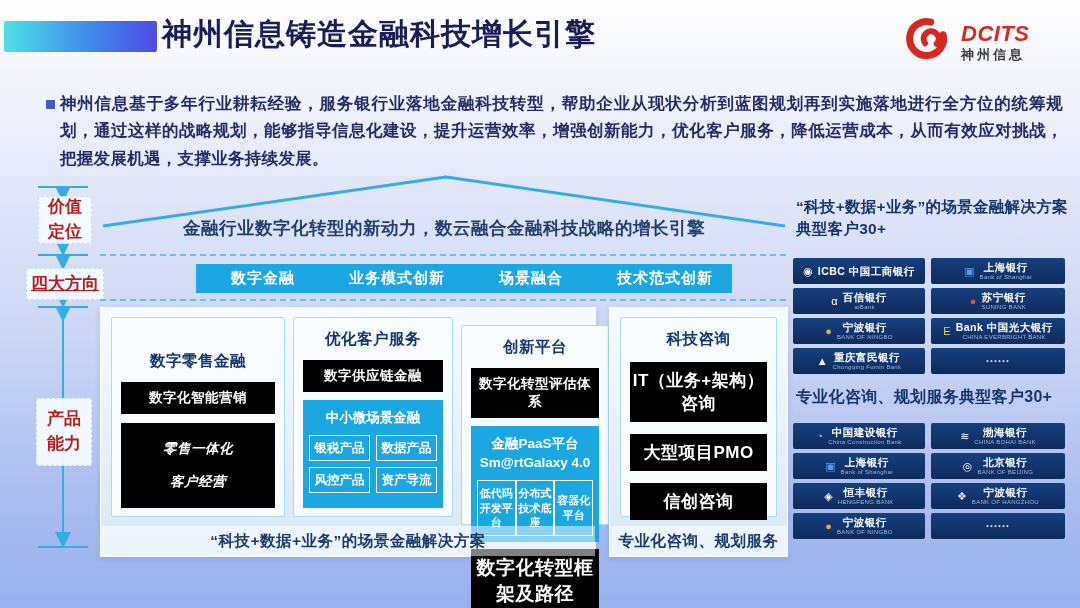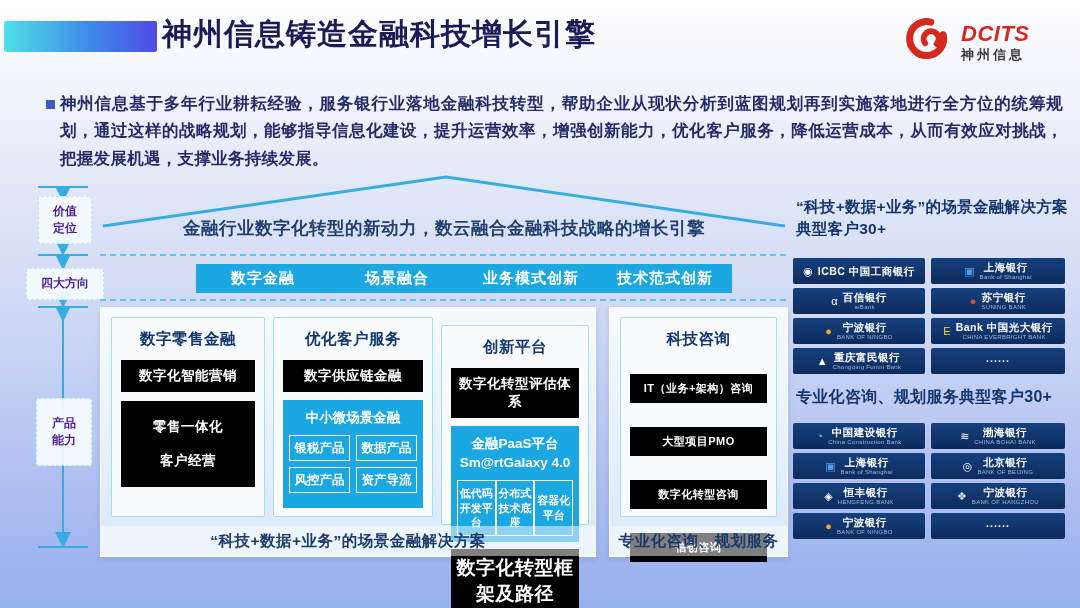--- a/index.html
+++ b/index.html
@@ -19,24 +19,24 @@
   .logo-sub{color:#3a3a3a;font-size:13px;font-weight:700;letter-spacing:3px;margin-top:3px;}
   
   .intro-bullet{position:absolute;left:46px;top:100px;width:9px;height:9px;background:#3d5bc0;}
   .intro{position:absolute;left:60px;top:90px;width:1003px;font-size:16.5px;line-height:1.66;
     color:#242b66;text-align:justify;letter-spacing:.3px;font-weight:600;}
   
   .rail-svg{position:absolute;left:28px;top:180px;}
   .rail-svg line.tick{stroke:#35ade2;stroke-width:2;}
   .rail-svg line.arrow{stroke:#35ade2;stroke-width:2;}
   .rail-label{position:absolute;border:1px dashed #b5e2f6;background:rgba(245,252,255,.92);
-    color:#4c1d95;font-weight:700;font-size:12px;display:flex;align-items:center;justify-content:center;
+    color:#b91c1c;font-weight:700;font-size:17px;display:flex;align-items:center;justify-content:center;
     text-align:left;white-space:pre-line;line-height:1.45;border-radius:3px;}
   .rail-value{left:38px;top:196px;width:52px;height:46px;}
-  .rail-directions{left:26px;top:268px;width:76px;height:30px;}
+  .rail-directions{left:26px;top:268px;width:76px;height:30px;text-decoration:underline;}
   .rail-product{left:36px;top:398px;width:54px;height:66px;}
   
   .roof-svg{position:absolute;left:100px;top:170px;}
   .roof-headline{position:absolute;left:100px;top:216px;width:688px;text-align:center;
     font-size:17.5px;font-weight:600;color:#21406f;letter-spacing:.5px;}
   .dashed{position:absolute;left:100px;width:686px;border-top:2px dashed #55bce8;opacity:.85;}
   .dash-1{top:254px;} .dash-2{top:299px;}
   
   .dir-row{position:absolute;left:196px;top:264px;display:flex;}
   .dir-btn{width:134px;height:29px;background:#1ba7e2;color:#fff;font-size:15px;font-weight:600;
@@ -45,39 +45,39 @@
   .panel{position:absolute;top:307px;height:248px;background:linear-gradient(180deg,#f6fbff 0%,#e2eefb 70%,#d8e8fa 100%);
     border:1px solid #ffffff;box-shadow:0 2px 5px rgba(90,110,180,.25);}
   .panel-a{left:100px;width:494px;}
   .panel-b{left:609px;width:177px;}
   .panel-caption{position:absolute;left:0;right:0;bottom:0;height:30px;display:flex;align-items:center;
     justify-content:center;background:rgba(255,255,255,.5);color:#1c3a6b;font-size:15.5px;font-weight:600;
     letter-spacing:.5px;white-space:nowrap;}
   .boxes-row{position:absolute;left:10px;top:9px;display:flex;gap:8px;}
   .sol-box{background:#f8fcff;border:1px solid #a8dcf3;border-radius:2px;height:200px;
     padding:8px 9px;box-sizing:border-box;display:flex;flex-direction:column;}
-  .box-retail{width:154px;} .box-enterprise{width:160px;} .box-innovation{width:148px;margin-top:8px;}
+  .box-retail{width:174px;justify-content:flex-end;} .box-enterprise{width:160px;} .box-innovation{width:148px;margin-top:8px;}
   .box-title{color:#14366e;font-size:15.5px;font-weight:800;text-align:center;margin:3px 0 10px;letter-spacing:.5px;}
   .chip{background:#000000;color:#fff;font-size:13.5px;font-weight:600;text-align:center;
     padding:7px 2px;letter-spacing:.5px;}
   .chip+.chip{margin-top:9px;}
-  .chip-tall{white-space:pre-line;line-height:2.5;padding:9px 14px;margin-top:9px;}
+  .chip-tall{white-space:pre-line;line-height:2.5;padding:9px 14px;margin-top:9px;font-style:italic;}
   .subgroup{background:#1ba7e2;margin-top:8px;padding:6px;color:#fff;}
   .subgroup-title{font-size:13.5px;font-weight:700;text-align:center;margin:3px 0 7px;white-space:pre-line;line-height:1.4;}
   .sub-flex1{flex:1;}
   .tile-grid-2{display:grid;grid-template-columns:1fr 1fr;gap:6px;}
   .tile-grid-3{display:grid;grid-template-columns:1fr 1fr 1fr;}
   .sub-tile{border:1.5px solid #fff;background:#1ba7e2;color:#fff;display:flex;align-items:center;
     justify-content:center;text-align:center;font-size:12.5px;font-weight:600;padding:4px 1px;line-height:1.3;}
   .tile-grid-3 .sub-tile{font-size:11px;padding:3px 1px;min-height:48px;}
   .chip-footer{margin-top:7px;font-size:19px;padding:6px 1px;}
   
   .consult-box{position:absolute;left:10px;top:9px;width:157px;height:200px;background:#f8fcff;
     border:1px solid #a8dcf3;border-radius:2px;padding:8px 9px;box-sizing:border-box;}
-  .consult-box .chip{margin-top:24px;font-size:11px;}
+  .consult-box .chip{margin-top:12px;font-size:17px;}
   
   .clients-heading{position:absolute;left:796px;width:272px;color:#14366e;font-weight:800;
     font-size:15.5px;line-height:1.45;letter-spacing:.3px;}
   .heading-1{top:196px;} .heading-2{top:385px;font-size:16px;}
   .bank-grid{position:absolute;left:793px;width:272px;display:grid;grid-template-columns:132px 134px;
     gap:4px 6px;}
   .grid-1{top:258px;} .grid-2{top:423px;}
   .bank-tile{height:26px;background:linear-gradient(180deg,#15407e 0%,#0d2b5c 100%);border-radius:2px;
     display:flex;align-items:center;justify-content:center;gap:5px;color:#fff;}
   .bank-glyph{font-size:11px;line-height:1;}
@@ -131,22 +131,22 @@
 能力</div>
 
 <svg class="roof-svg" width="688" height="62" viewBox="0 0 688 62">
   <polyline points="3,56 346,7 685,56" fill="none" stroke="#35ade2" stroke-width="3" stroke-linejoin="round"></polyline>
 </svg>
 <div class="roof-headline">金融行业数字化转型的新动力，数云融合金融科技战略的增长引擎</div>
 
 <div class="dashed dash-1"></div>
 <div class="dir-row">
   <div class="dir-btn">数字金融</div>
+  <div class="dir-btn">业务模式创新</div>
   <div class="dir-btn">场景融合</div>
-  <div class="dir-btn">业务模式创新</div>
   <div class="dir-btn">技术范式创新</div>
 </div>
 <div class="dashed dash-2"></div>
 
 <div class="panel panel-a">
   <div class="boxes-row">
 
     <div class="sol-box box-retail">
       <div class="box-title">数字零售金融</div>
       <div class="chip">数字化智能营销</div>
@@ -185,21 +185,20 @@
 
   </div>
   <div class="panel-caption">“科技+数据+业务”的场景金融解决方案</div>
 </div>
 
 <div class="panel panel-b">
   <div class="consult-box">
     <div class="box-title">科技咨询</div>
     <div class="chip">IT（业务+架构）咨询</div>
     <div class="chip">大型项目PMO</div>
-    <div class="chip">数字化转型咨询</div>
     <div class="chip">信创咨询</div>
   </div>
   <div class="panel-caption">专业化咨询、规划服务</div>
 </div>
 
 <div class="clients-heading heading-1">“科技+数据+业务”的场景金融解决方案典型客户30+</div>
 
 <div class="bank-grid grid-1">
   <div class="bank-tile">
     <span class="bank-glyph" style="color: rgb(255, 255, 255);">◉</span>

